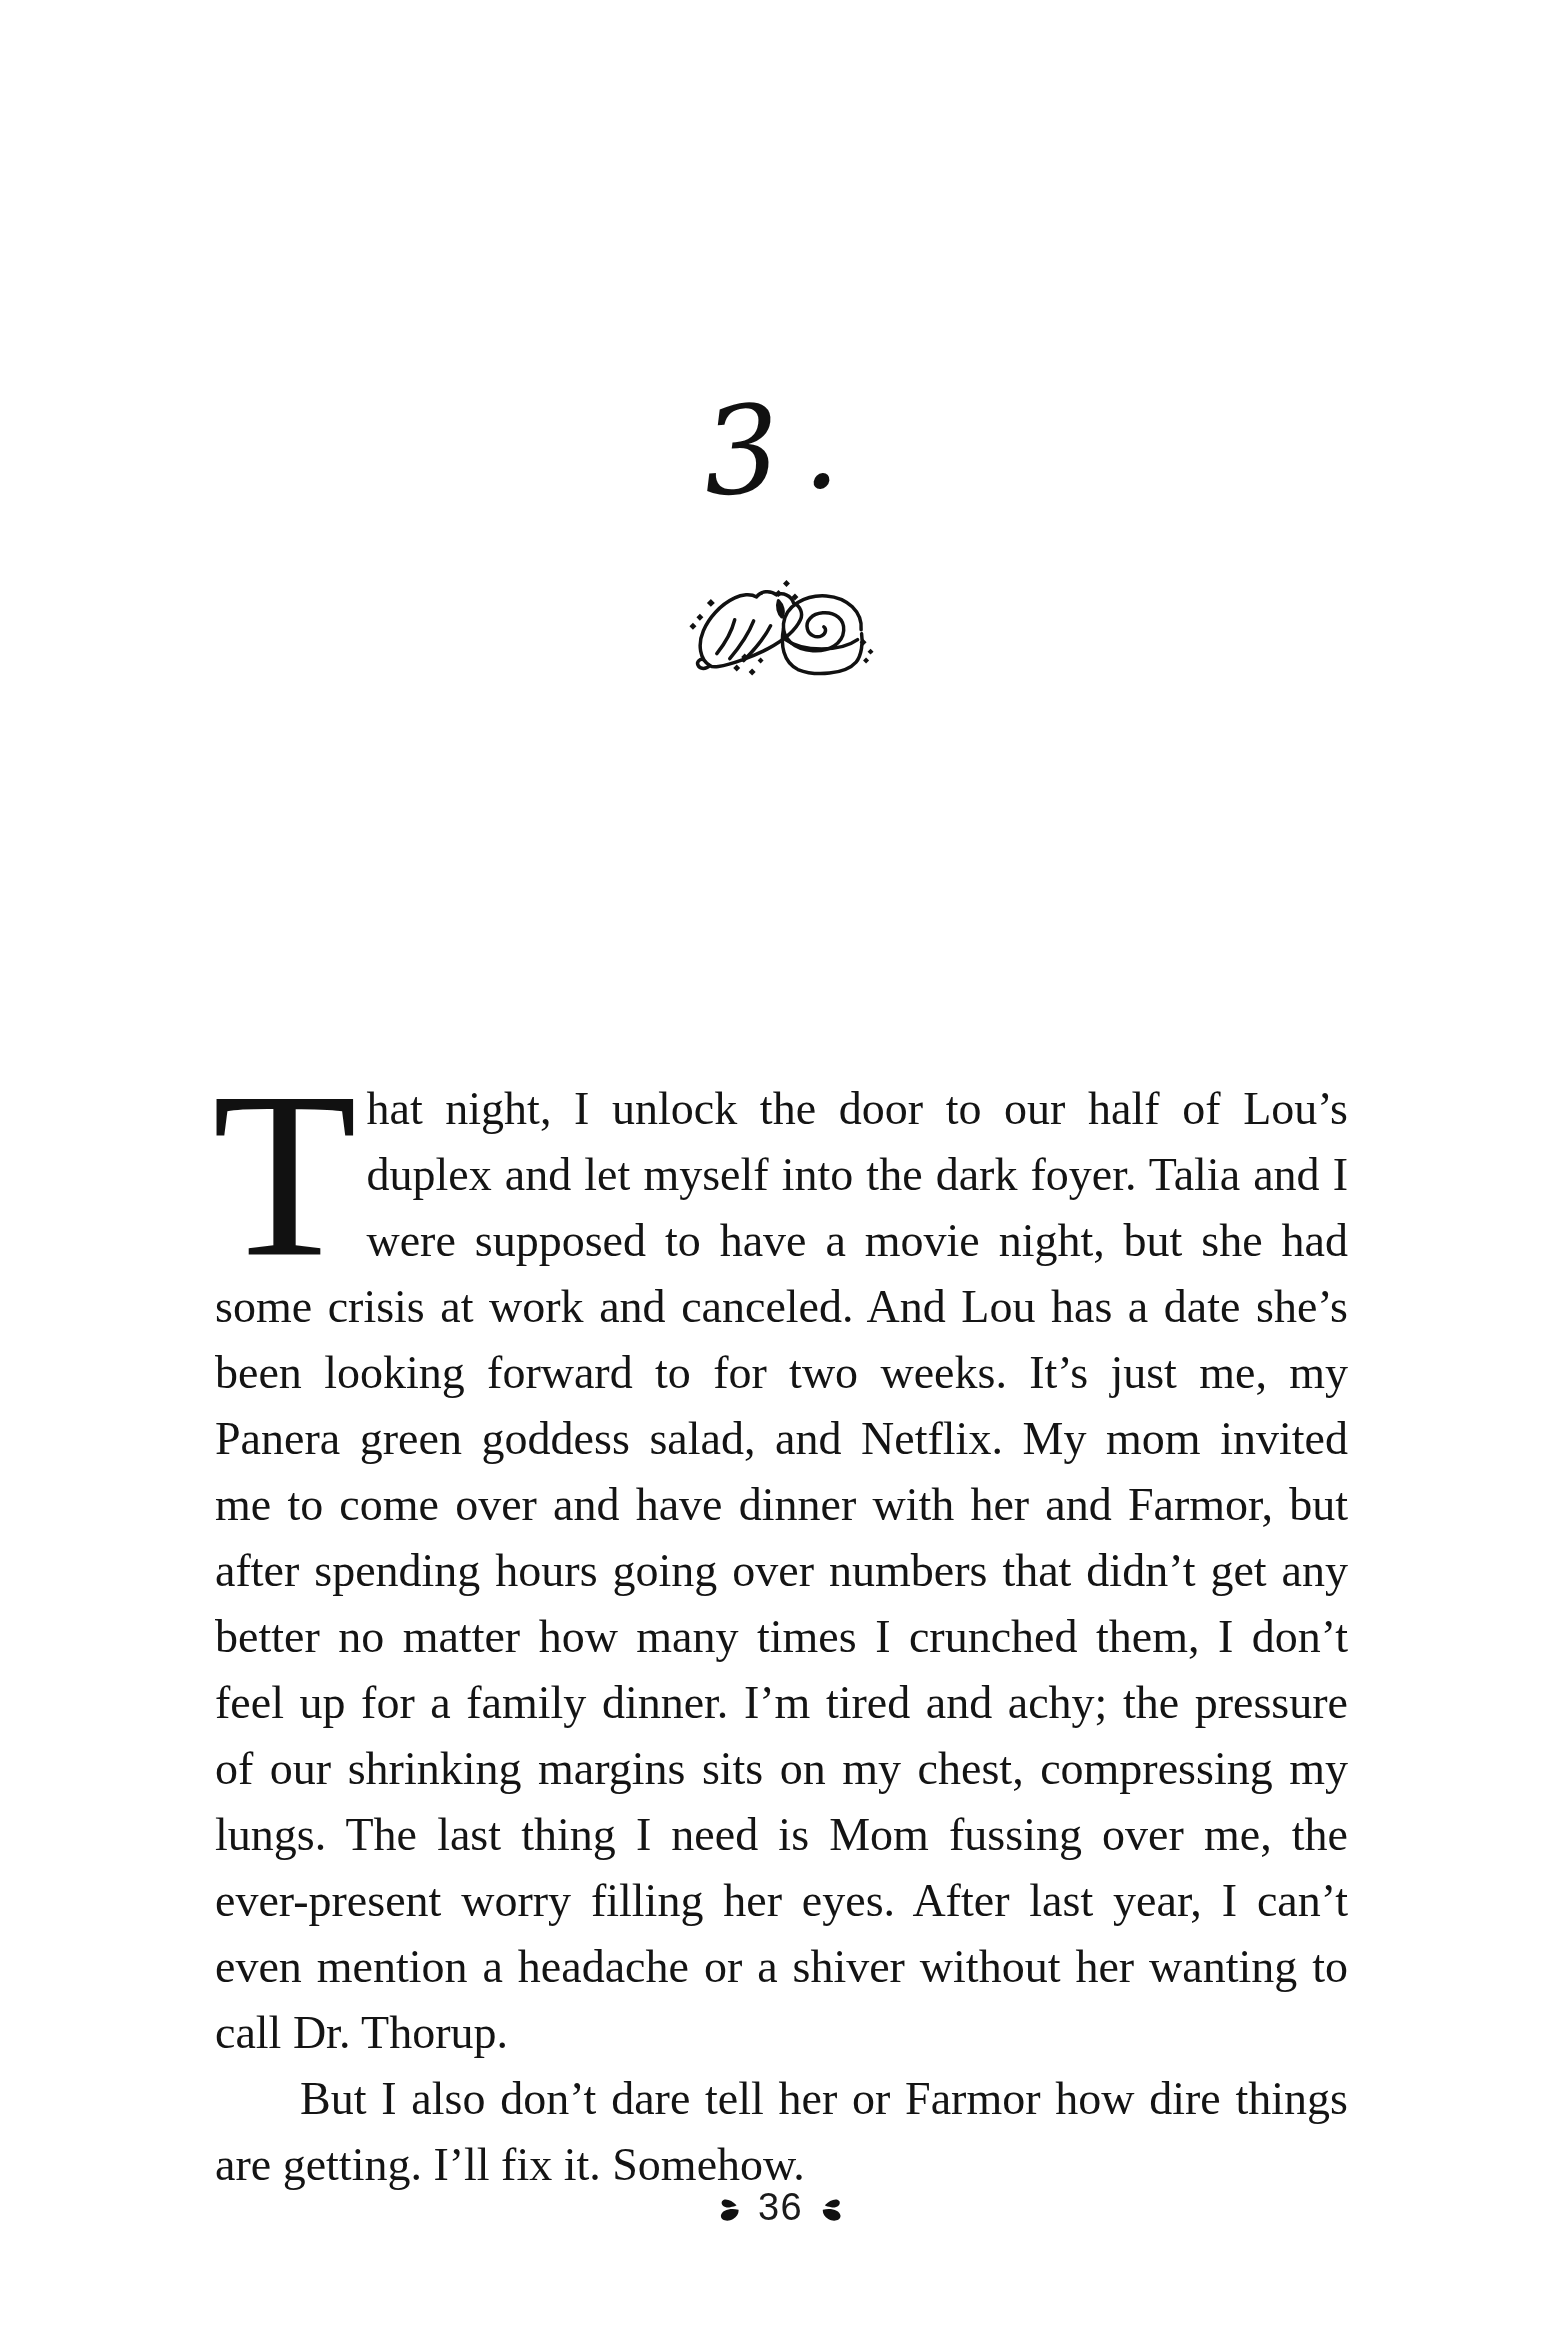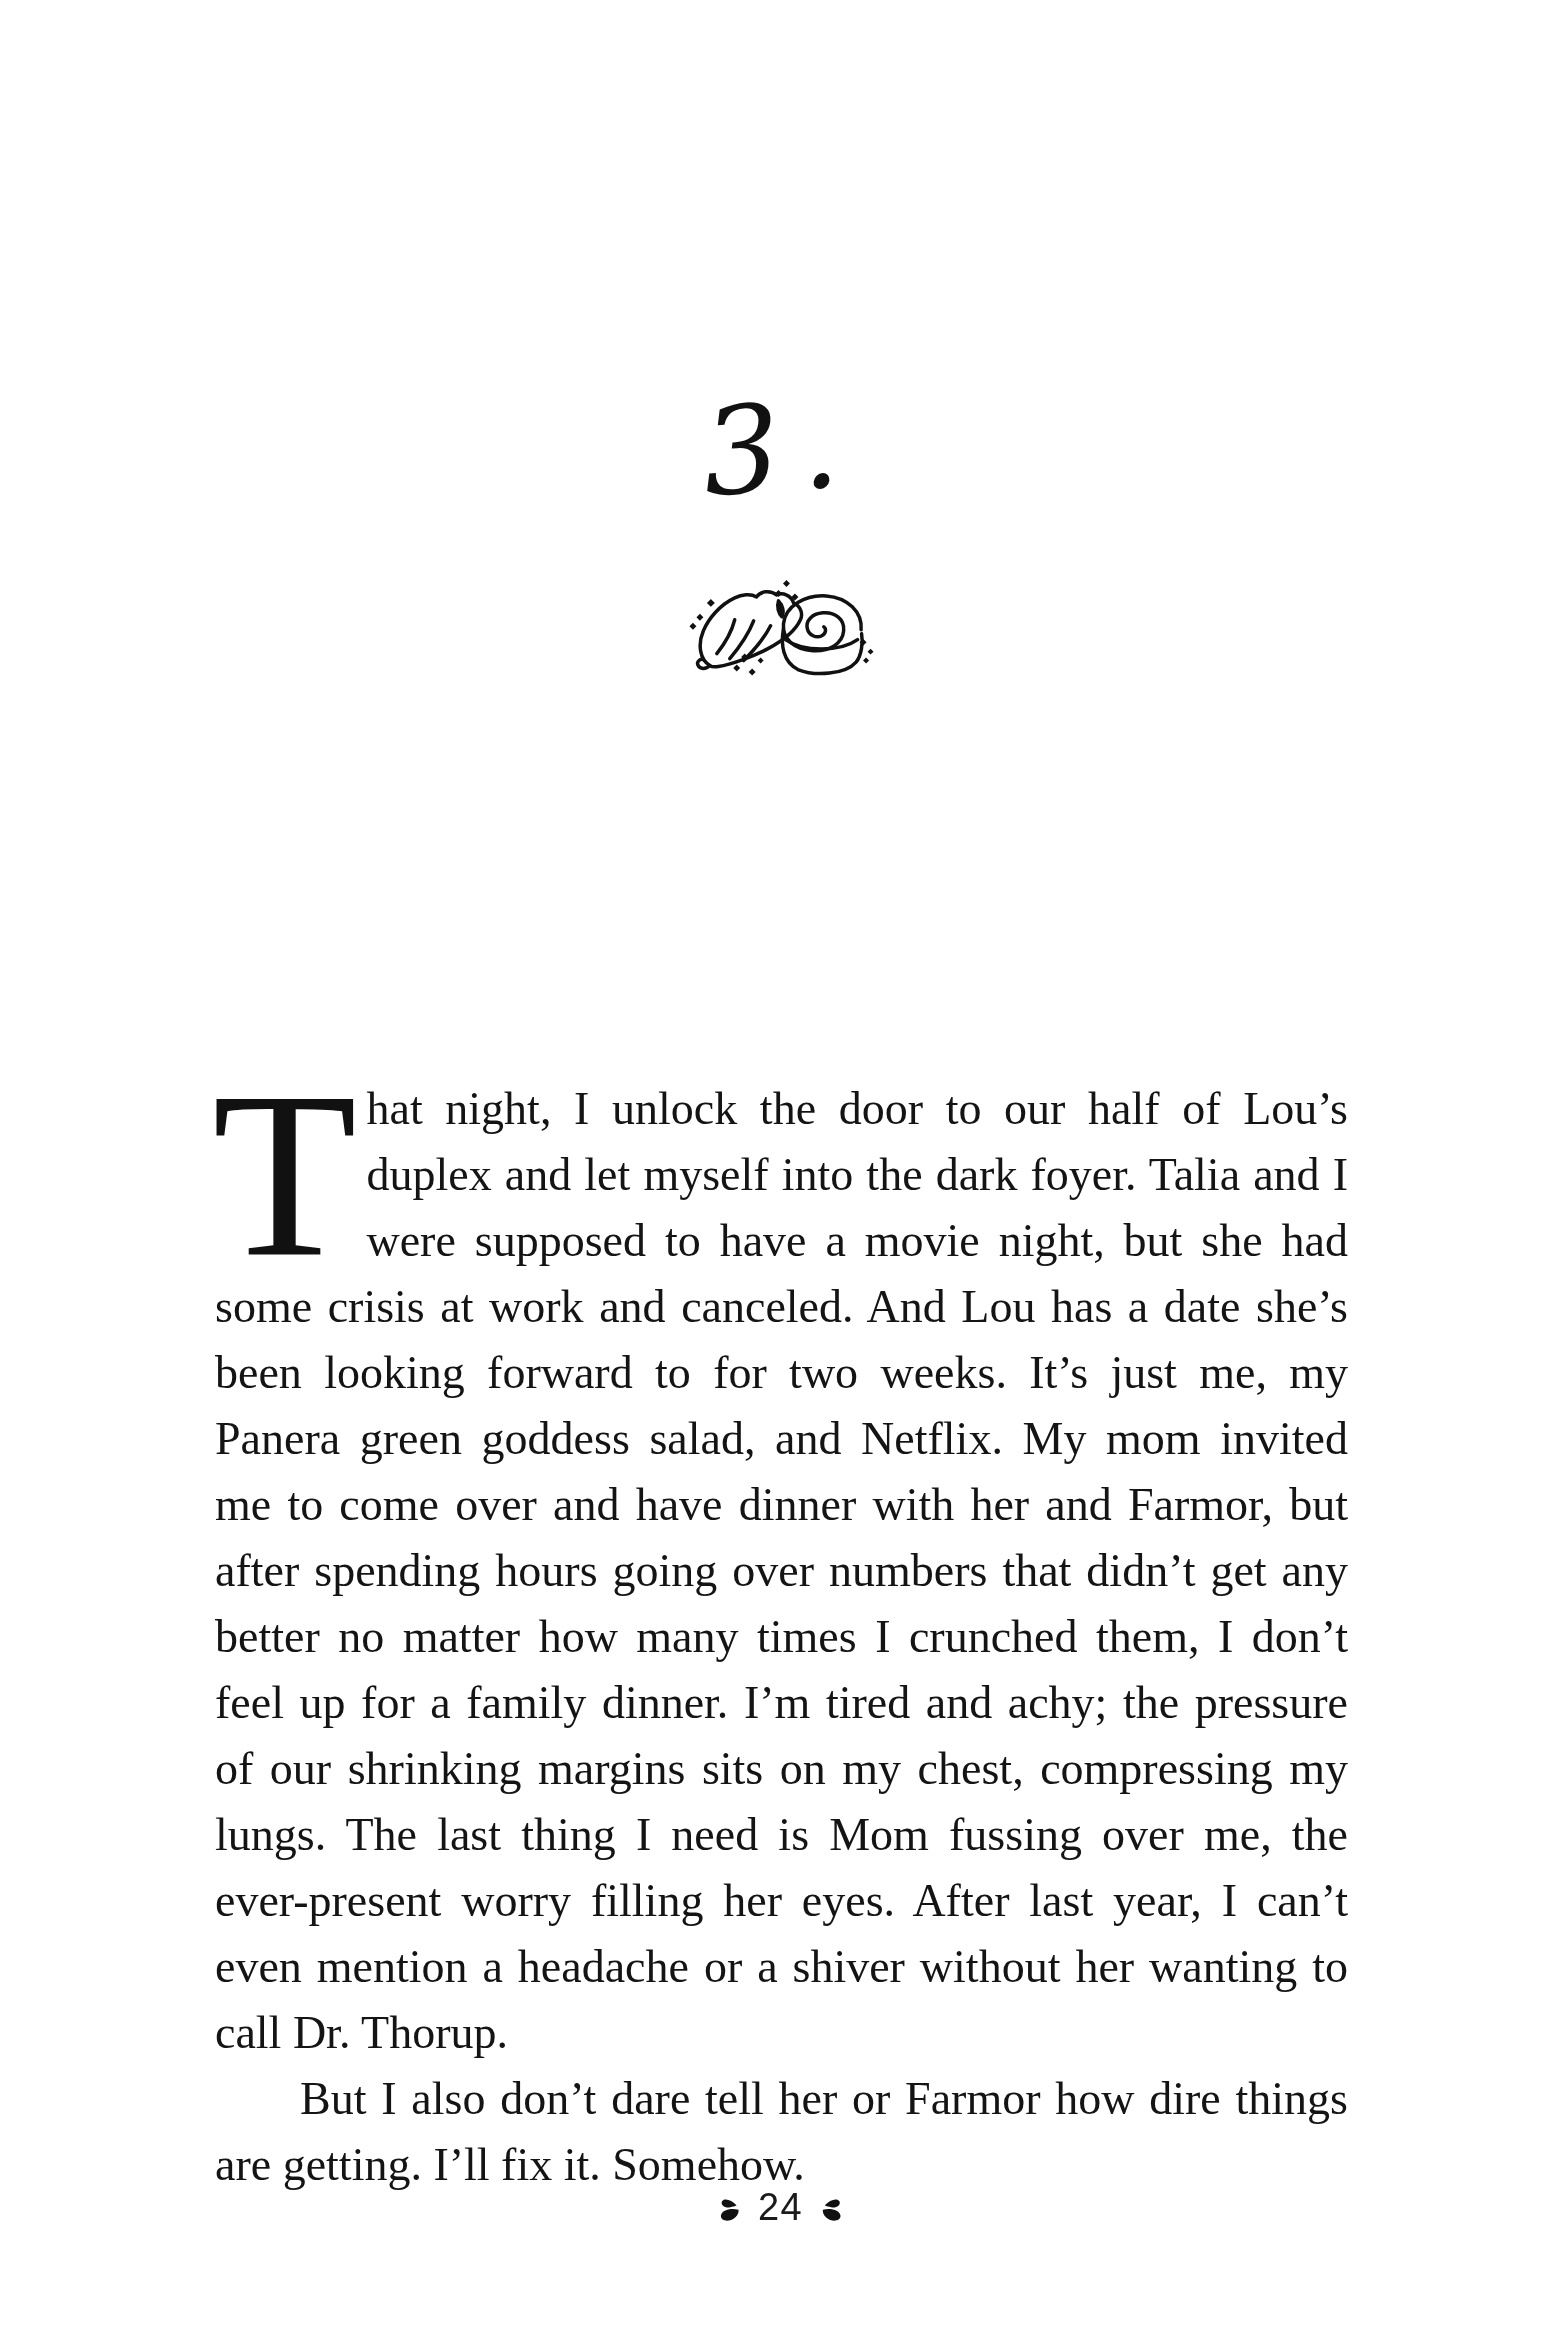--- a/index.html
+++ b/index.html
@@ -152,21 +152,21 @@
   <div class="body-text">
     <p class="para"><span class="dropcap">T</span><span>hat night, I unlock the door to our half of Lou’s duplex and let myself into the dark foyer. Talia and I were supposed to have a movie night, but she had some crisis at work and canceled. And Lou has a date she’s been looking forward to for two weeks. It’s just me, my Panera green goddess salad, and Netflix. My mom invited me to come over and have dinner with her and Farmor, but after spending hours going over numbers that didn’t get any better no matter how many times I crunched them, I don’t feel up for a family dinner. I’m tired and achy; the pressure of our shrinking margins sits on my chest, compressing my lungs. The last thing I need is Mom fussing over me, the ever-present worry filling her eyes. After last year, I can’t even mention a headache or a shiver without her wanting to call Dr. Thorup.</span></p>
     <p class="para indented">But I also don’t dare tell her or Farmor how dire things are getting. I’ll fix it. Somehow.</p>
   </div>
 
   <div class="folio">
     <svg class="fleuron" viewBox="0 0 56 52" fill="#111111" stroke="none">
       <path d="M 40 19 C 30 7, 14 3, 10 11 C 7 18, 16 25, 27 23 C 32 22, 37 21, 40 19 Z"></path>
       <path d="M 44 28 C 28 24, 10 28, 8 40 C 7 50, 22 54, 33 47 C 41 42, 45 35, 44 28 Z"></path>
     </svg>
-    <span class="pnum">24</span>
+    <span class="pnum">36</span>
     <svg class="fleuron flip" viewBox="0 0 56 52" fill="#111111" stroke="none">
       <path d="M 40 19 C 30 7, 14 3, 10 11 C 7 18, 16 25, 27 23 C 32 22, 37 21, 40 19 Z"></path>
       <path d="M 44 28 C 28 24, 10 28, 8 40 C 7 50, 22 54, 33 47 C 41 42, 45 35, 44 28 Z"></path>
     </svg>
   </div>
 
 </div>
 
 
 </body></html>

